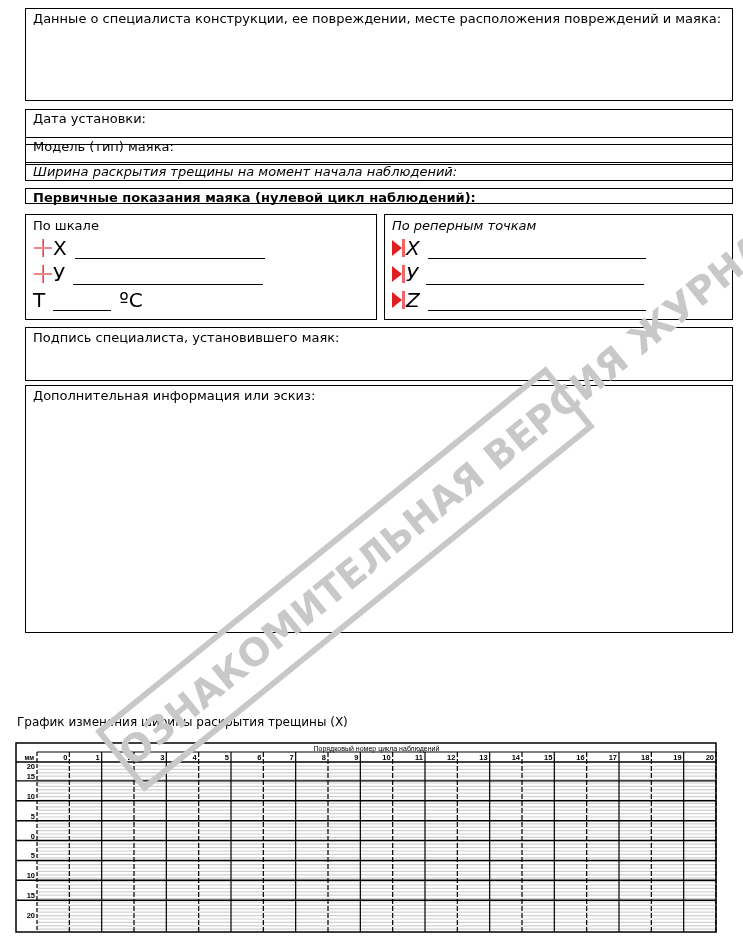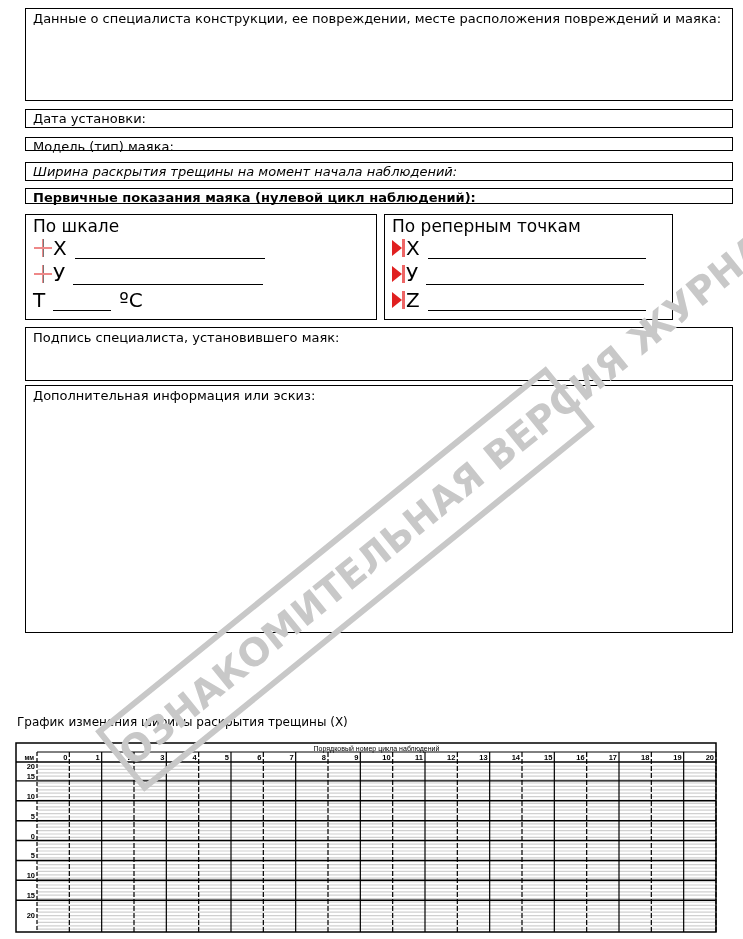--- a/index.html
+++ b/index.html
@@ -2,28 +2,28 @@
 <html><head>
 <meta charset="utf-8">
 <style>
   html, body { margin:0; padding:0; background:#fff; }
   body { width:743px; height:939px; position:relative; overflow:hidden;
          font-family:"DejaVu Sans", sans-serif; color:#000; }
   .box { position:absolute; left:25px; width:708px; border:1.5px solid #000; box-sizing:border-box; }
   .lbl { font-size:13px; line-height:16px; padding:2px 0 0 7px; }
   .bold { font-weight:bold; }
   #b-desc { top:8px; height:93px; }
-  #b-date { top:109px; height:19px; }
-  #b-model { top:137px; height:14px; }
+  #b-date { top:109px; height:36px; }
+  #b-model { top:137px; height:28px; }
   #b-width { top:162px; height:19px;font-style:italic; }
   #b-primary { top:188px; height:16px; }
   .row .lbl { padding-top:1px; }
   #b-scale { position:absolute; left:25px; top:214px; width:352px; height:106px; border:1.5px solid #000; box-sizing:border-box; }
-  #b-ref { position:absolute; left:384px; top:214px; width:289px; height:106px; border:1.5px solid #000; box-sizing:border-box; }
-  .sub-title { font-size:17px; line-height:18px; padding:2px 0 0 7px; }
+  #b-ref { position:absolute; left:384px; top:214px; width:349px; height:106px; border:1.5px solid #000; box-sizing:border-box;font-style:italic; }
+  .sub-title { font-size:13px; line-height:18px; padding:2px 0 0 7px; }
   .line-row { position:relative; height:26px; font-size:20px; line-height:26px; padding-left:7px; display:flex; align-items:center; }
   .uline { display:inline-block; border-bottom:1.5px solid #000; height:20px; margin-left:8px; }
   .cross { position:relative; display:inline-block; width:20px; height:20px; }
   .cross:before { content:""; position:absolute; left:9px; top:1px; width:2px; height:18px; background:#e88; }
   .cross:after { content:""; position:absolute; left:1px; top:9px; width:18px; height:2px; background:#e88; }
   .cross span { position:absolute; left:10px; top:1px; width:1px; height:18px; background:#777; }
   .marker { display:inline-block; width:14px; height:20px; position:relative; }
   .marker .tri { position:absolute; left:0; top:2px; width:0; height:0; border-top:8px solid transparent; border-bottom:8px solid transparent; border-left:10px solid #e02020; }
   .marker .bar { position:absolute; left:10px; top:1px; width:3px; height:18px; background:#e66; }
   #b-sign { top:327px; height:54px; }

